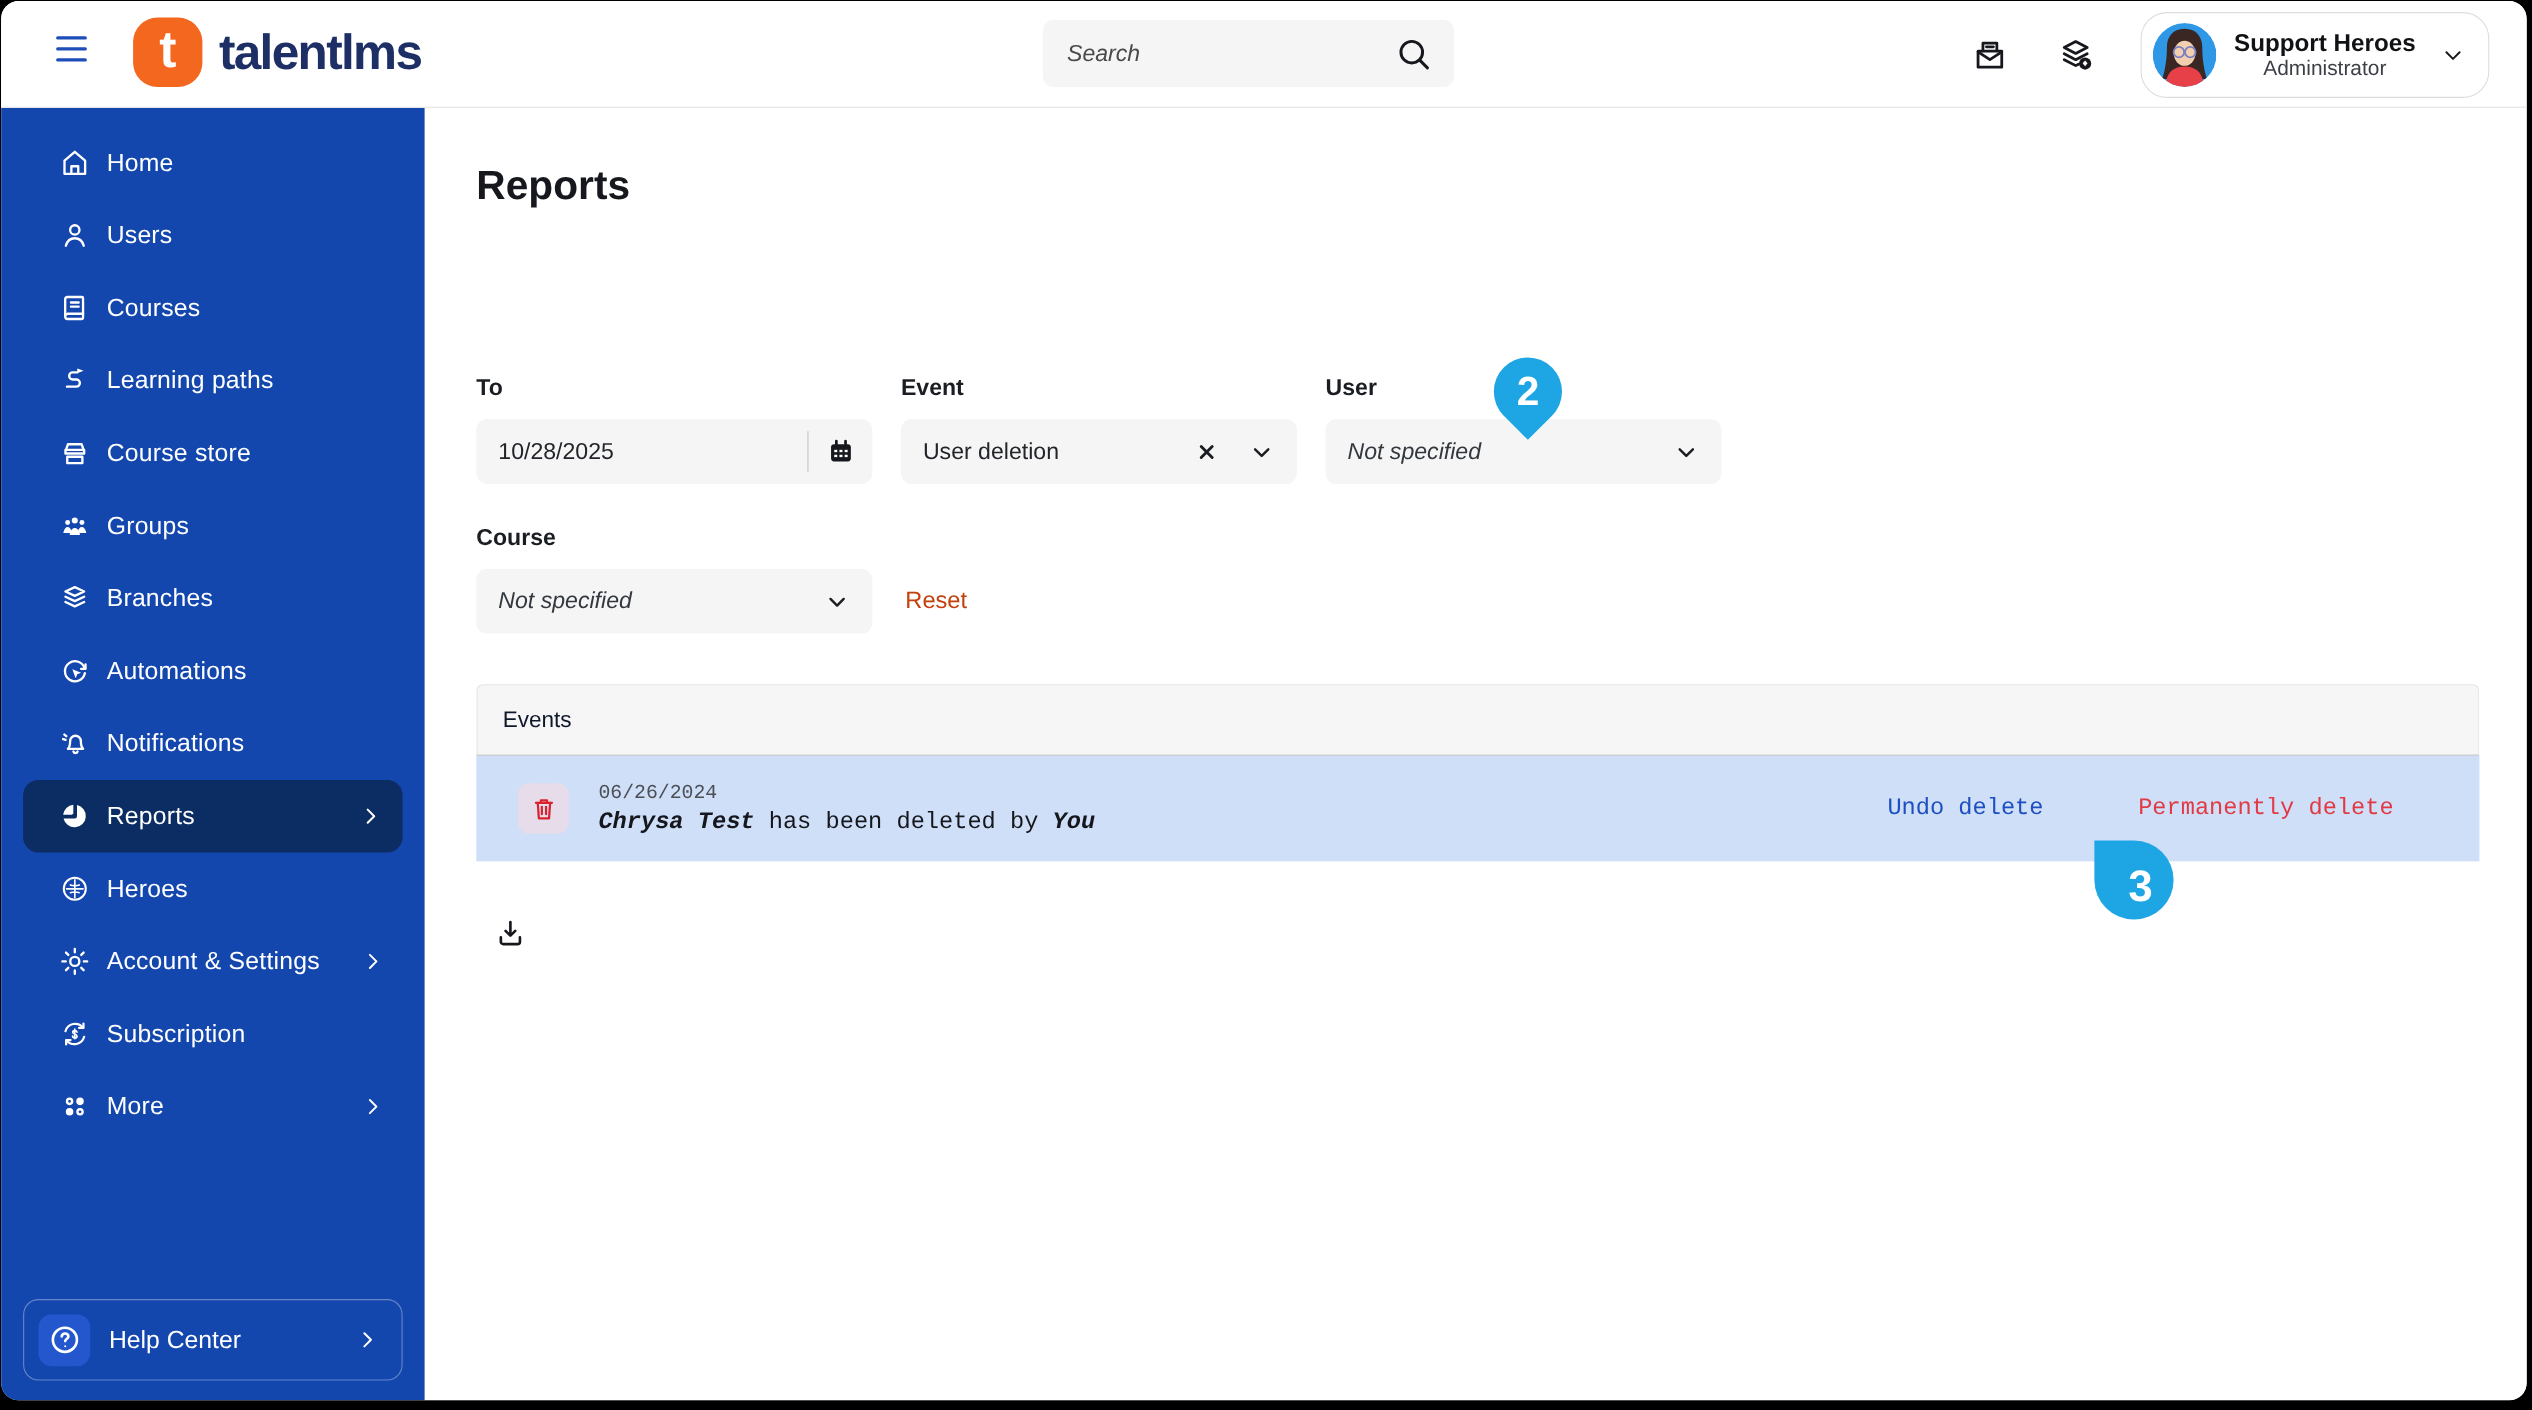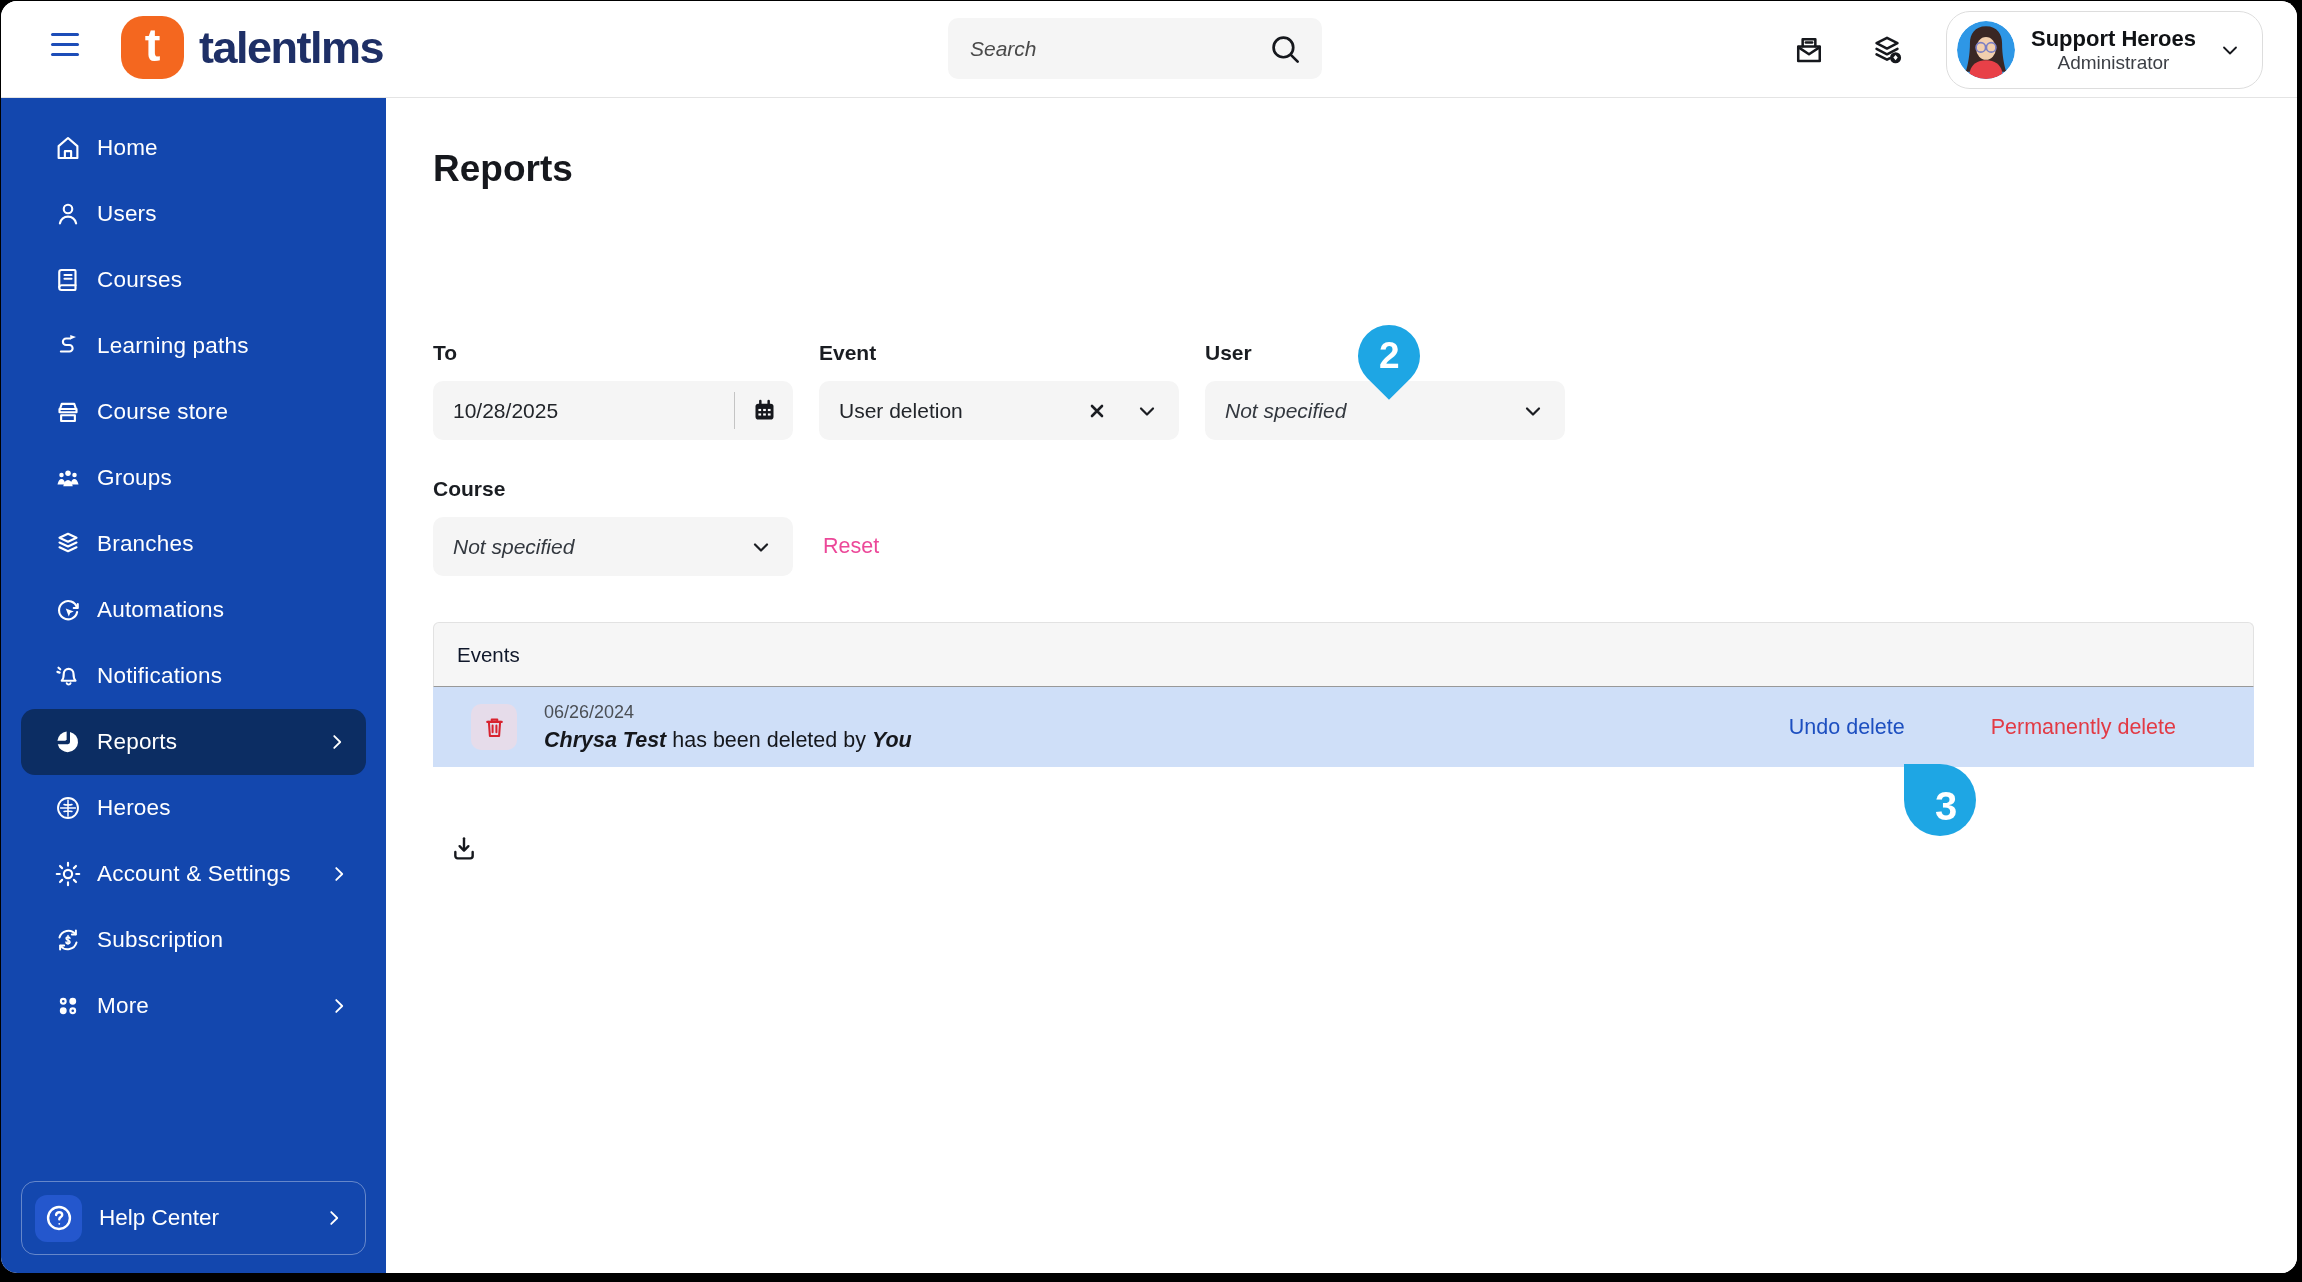--- a/index.html
+++ b/index.html
@@ -66,27 +66,27 @@
   .f-label { font-size:21px; font-weight:bold; color:#1a1d22; margin-bottom:16px; }
   .field { height:59px; background:#f5f5f5; border-radius:10px; display:flex; align-items:center;
            padding-left:20px; font-size:21px; color:#22252a; cursor:pointer; }
   .field .val { flex:1; }
   .field .val.na { font-style:italic; color:#33383f; }
   .sep { width:1px; height:37px; background:#c4c4c4; }
   .cal { width:58px; display:flex; align-items:center; justify-content:center; }
   .cal svg { width:27px; height:27px; }
   .xclear { width:24px; height:24px; margin-right:26px; cursor:pointer; }
   .dd-chev { width:24px; height:24px; margin-right:20px; }
-  .reset-link { margin-left:30px; margin-bottom:17px; color:#ec4899; font-size:21.5px; cursor:pointer;text-align:center; }
+  .reset-link { margin-left:30px; margin-bottom:17px; color:#c2410c; font-size:21.5px; cursor:pointer;text-align:center; }
 
   .panel { position:absolute; left:47px; top:524px; width:1821px; }
   .panel-header { height:65px; background:#f6f6f6; border:1px solid #e2e2e2; border-bottom:1px solid #999;
                   border-radius:6px 6px 0 0; display:flex; align-items:center; padding-left:23px;
                   font-size:20.5px; color:#0f172a; }
-  .event-row { height:80px; background:#cfdff8; display:flex; align-items:center; padding:0 78px 0 38px; }
+  .event-row { height:96px; background:#cfdff8; display:flex; align-items:center; padding:0 78px 0 38px;font-family:Liberation Mono, monospace; }
   .trash-chip { width:46px; height:46px; background:#e6dcea; border-radius:10px;
                 display:flex; align-items:center; justify-content:center; flex:0 0 auto; }
   .trash-chip svg { width:27px; height:27px; }
   .ev-texts { margin-left:27px; }
   .ev-date { font-size:18px; color:#4b4f55; margin-bottom:5px; }
   .ev-msg { font-size:21.5px; color:#15171c; }
   .ev-msg .em { font-weight:bold; font-style:italic; }
   .ev-actions { margin-left:auto; display:flex; gap:86px; }
   .link-undo { color:#1d4fc0; font-size:21.5px; cursor:pointer; }
   .link-perm { color:#e23a45; font-size:21.5px; cursor:pointer; }

